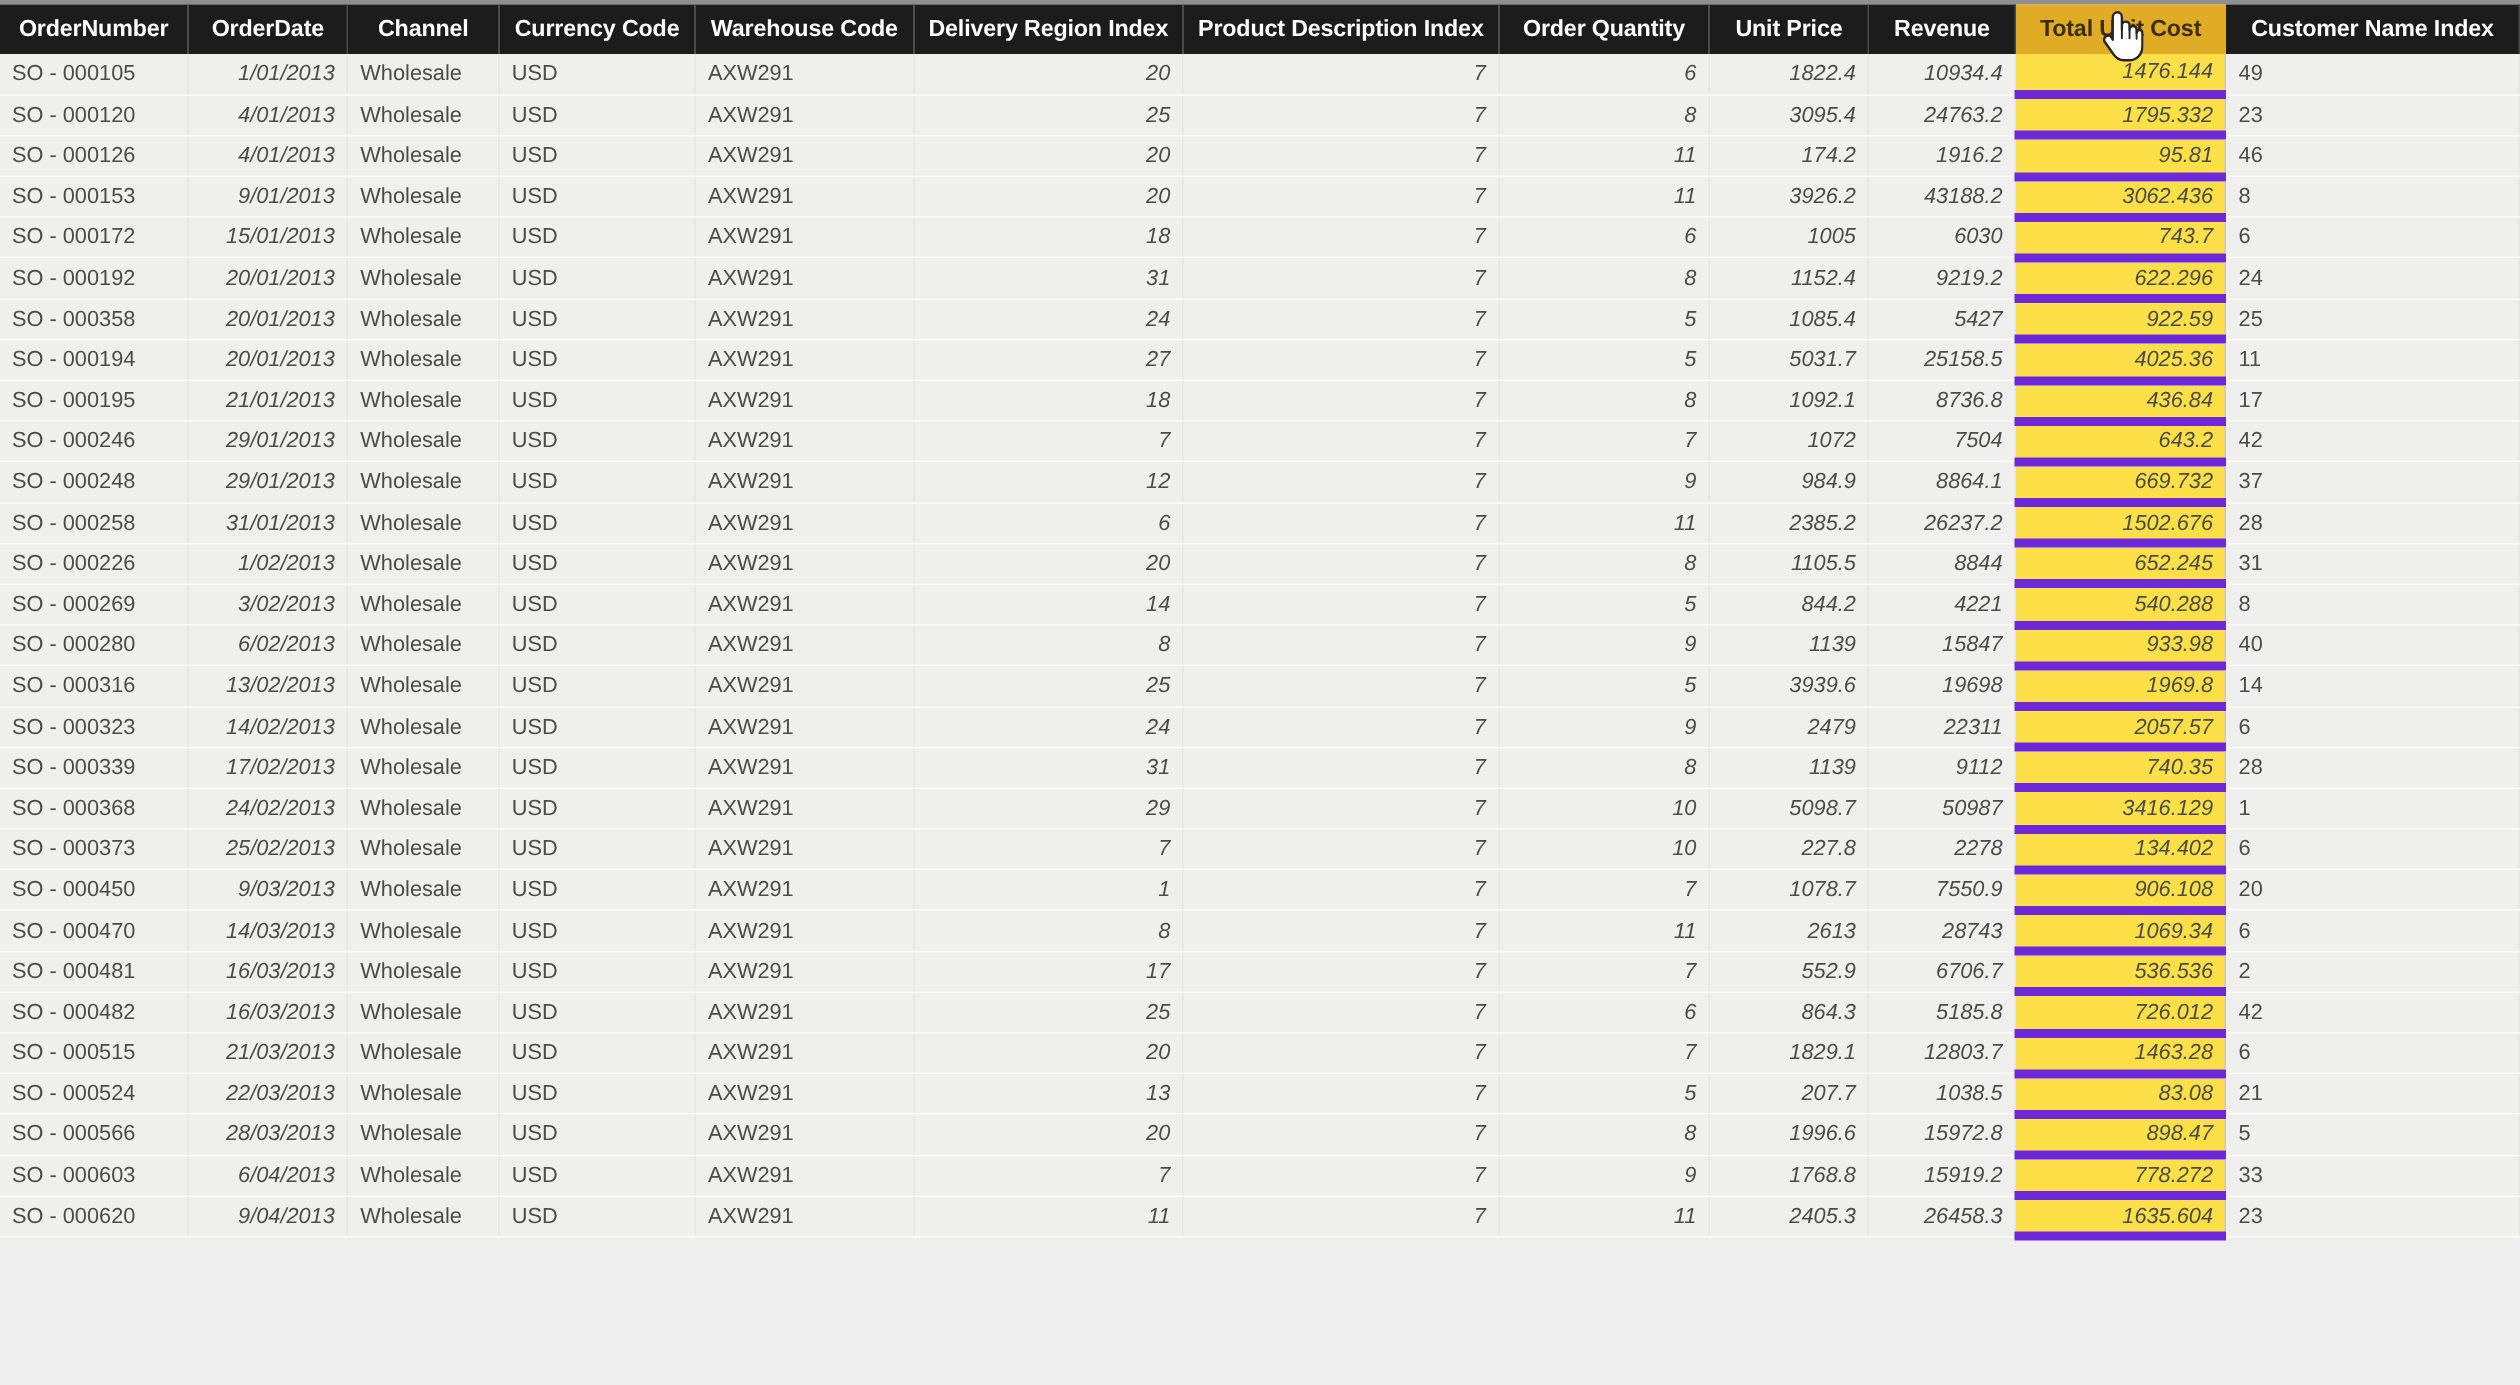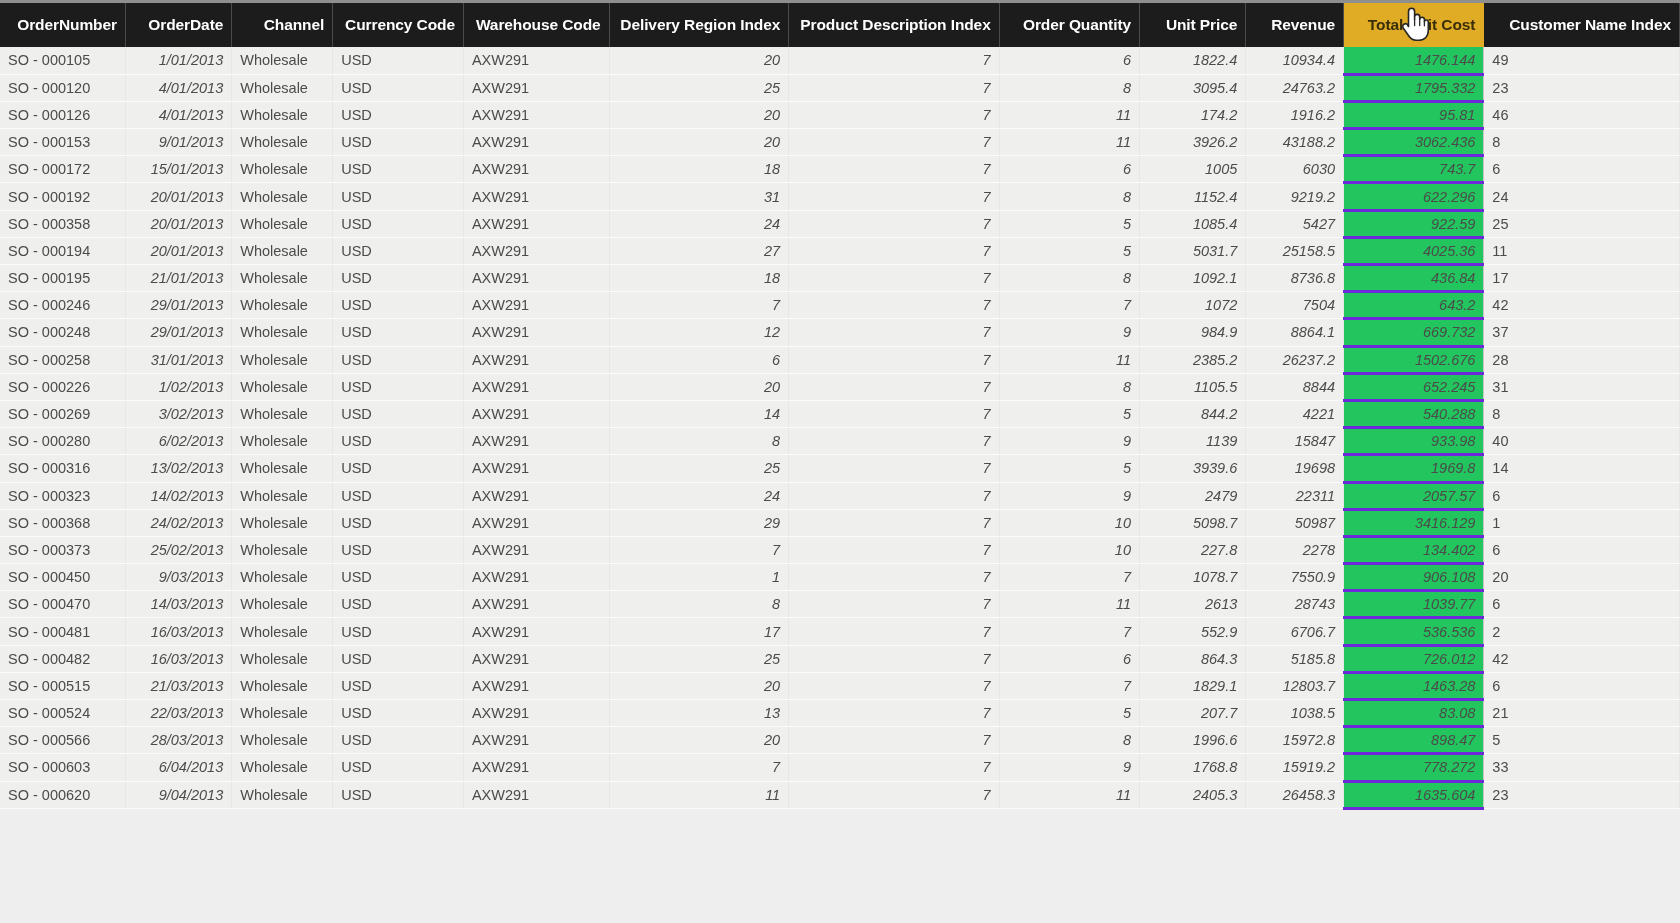--- a/index.html
+++ b/index.html
@@ -32,23 +32,23 @@
     top: 3px; left: 0;
     width: 1680px;
     border-collapse: collapse;
     table-layout: fixed;
   }
   table.grid thead th {
     background: #1c1c1c;
     color: #ffffff;
     font-size: 15.5px;
     font-weight: bold;
-    height: 44px;
+    height: 33px;
     padding: 0 8px;
-    text-align: right;
+    text-align: center;
     vertical-align: middle;
     border-right: 1px solid #4a4a4a;
     box-sizing: border-box;
     white-space: nowrap;
     letter-spacing: -0.1px;
   }
   table.grid thead th.hl {
     background: #e0ac25;
     color: #3a2e08;
     border-right: 1px solid #e0ac25;
@@ -67,22 +67,22 @@
     overflow: hidden;
   }
   table.grid tbody td.num {
     text-align: right;
     font-style: italic;
   }
   table.grid tbody td.txt {
     text-align: left;
   }
   table.grid tbody td.hlcell {
-    background: #22c55e;
-    border-bottom: 3px solid #6d28d9;
+    background: #fde047;
+    border-bottom: 6px solid #6d28d9;
     border-right: 1px solid #c8c8c8;
   }
   
   col.c0 { width: 118px; }
   col.c1 { width: 100px; }
   col.c2 { width: 95px; }
   col.c3 { width: 123px; }
   col.c4 { width: 137px; }
   col.c5 { width: 169px; }
   col.c6 { width: 198px; }
@@ -374,20 +374,34 @@
           <td class="txt">AXW291</td>
           <td class="num">24</td>
           <td class="num">7</td>
           <td class="num">9</td>
           <td class="num">2479</td>
           <td class="num">22311</td>
           <td class="num hlcell">2057.57</td>
           <td class="txt">6</td>
         </tr>
         <tr>
+          <td class="txt">SO - 000339</td>
+          <td class="num">17/02/2013</td>
+          <td class="txt">Wholesale</td>
+          <td class="txt">USD</td>
+          <td class="txt">AXW291</td>
+          <td class="num">31</td>
+          <td class="num">7</td>
+          <td class="num">8</td>
+          <td class="num">1139</td>
+          <td class="num">9112</td>
+          <td class="num hlcell">740.35</td>
+          <td class="txt">28</td>
+        </tr>
+        <tr>
           <td class="txt">SO - 000368</td>
           <td class="num">24/02/2013</td>
           <td class="txt">Wholesale</td>
           <td class="txt">USD</td>
           <td class="txt">AXW291</td>
           <td class="num">29</td>
           <td class="num">7</td>
           <td class="num">10</td>
           <td class="num">5098.7</td>
           <td class="num">50987</td>
@@ -426,21 +440,21 @@
           <td class="txt">SO - 000470</td>
           <td class="num">14/03/2013</td>
           <td class="txt">Wholesale</td>
           <td class="txt">USD</td>
           <td class="txt">AXW291</td>
           <td class="num">8</td>
           <td class="num">7</td>
           <td class="num">11</td>
           <td class="num">2613</td>
           <td class="num">28743</td>
-          <td class="num hlcell">1039.77</td>
+          <td class="num hlcell">1069.34</td>
           <td class="txt">6</td>
         </tr>
         <tr>
           <td class="txt">SO - 000481</td>
           <td class="num">16/03/2013</td>
           <td class="txt">Wholesale</td>
           <td class="txt">USD</td>
           <td class="txt">AXW291</td>
           <td class="num">17</td>
           <td class="num">7</td>

